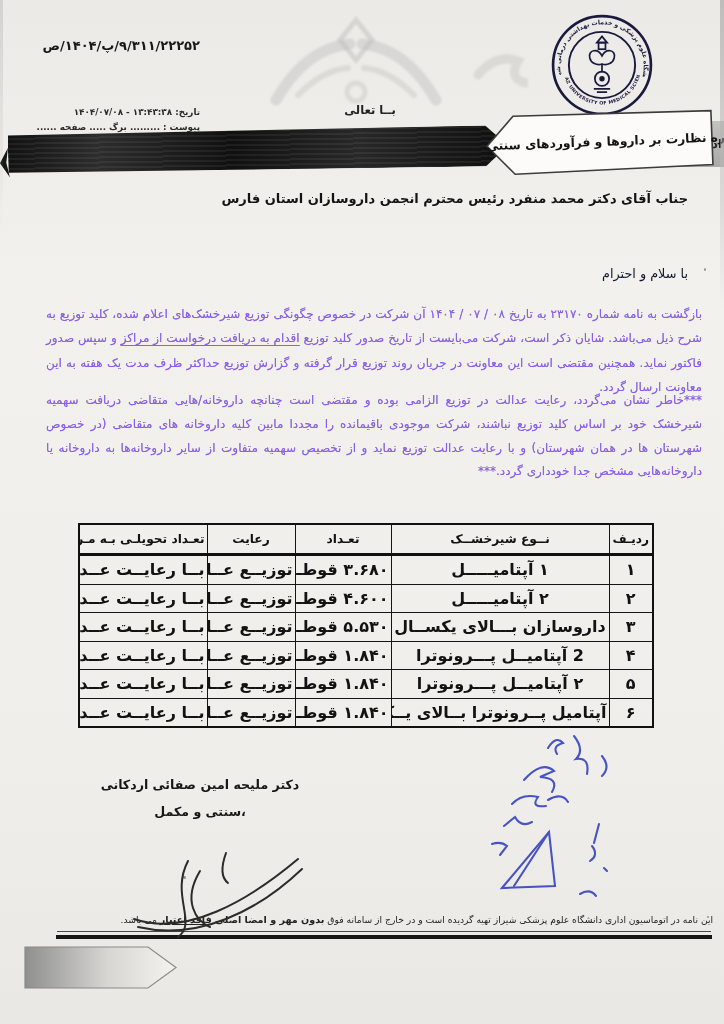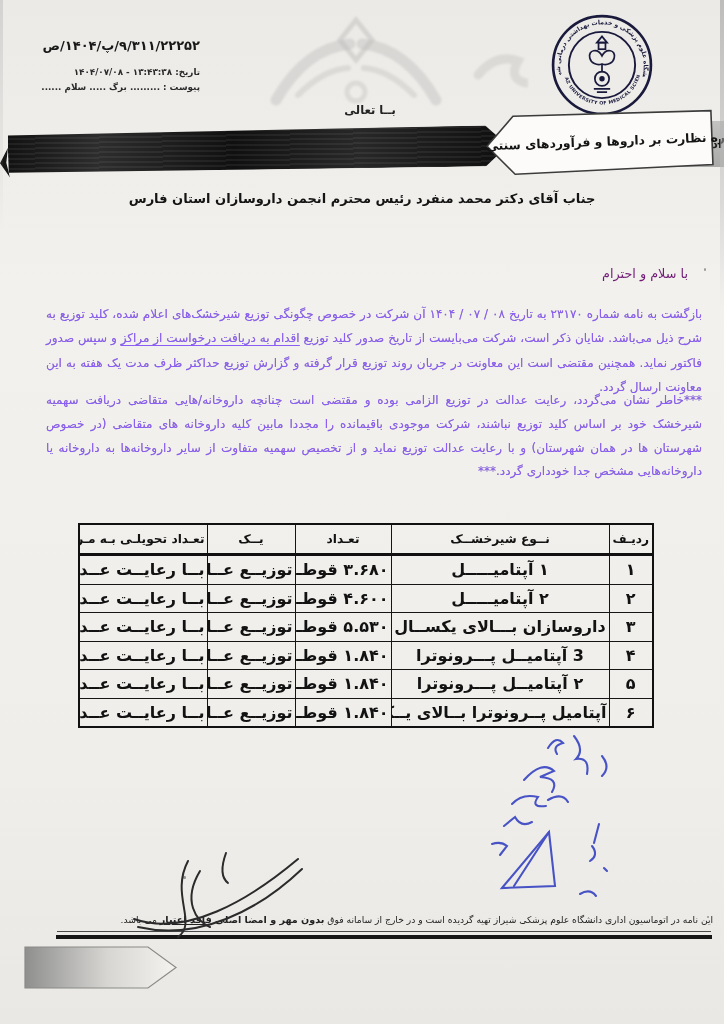--- a/index.html
+++ b/index.html
@@ -5,21 +5,21 @@
   html,body{margin:0;padding:0;}
   body{width:724px;height:1024px;overflow:hidden;position:relative;
        font-family:"DejaVu Sans",sans-serif;
        background:linear-gradient(180deg,#eceae7,#f2f1ee 28%,#efeeeb 75%,#e9e8e5);}
   .abs{position:absolute;}
   .rtl{direction:rtl;unicode-bidi:embed;}
   .num-ltr{direction:ltr;unicode-bidi:bidi-override;display:inline-block;}
   .page{width:724px;height:1024px;position:relative;color:#1f1e1d;}
   
   .ref-line{top:38px;left:24px;width:176px;text-align:right;font-size:13px;font-weight:bold;color:#181818;letter-spacing:.3px;}
-  .meta-line{left:24px;width:176px;text-align:right;font-size:8.8px;font-weight:bold;color:#2a2a2a;direction:rtl;}
+  .meta-line{left:24px;width:176px;text-align:right;font-size:8.8px;font-weight:bold;color:#2a2a2a;direction:rtl;margin-top:40px;}
   .date-line{top:67px;}
   .attach-line{top:82px;}
   .bismillah{top:103px;left:300px;width:140px;text-align:center;font-size:11.5px;font-weight:bold;color:#232323;z-index:3;}
   
   .ornament{top:0;left:228px;z-index:1;opacity:.55;filter:blur(1.1px);}
   
   .bar{top:129px;left:8px;width:500px;height:41px;z-index:4;transform:rotate(-.9deg);
        background:linear-gradient(90deg,#121212,#2d2d2d 18%,#101010 45%,#282828 70%,#0e0e0e);
        clip-path:polygon(0 6%,95.5% 0,100% 50%,95.5% 100%,0 97%);}
   .bar-streaks{position:absolute;inset:0;background:repeating-linear-gradient(180deg,rgba(255,255,255,.06) 0 2px,transparent 2px 5px);}
@@ -30,22 +30,22 @@
   .ribbon-label{position:absolute;left:32px;right:2px;top:0;bottom:0;display:flex;align-items:center;justify-content:center;
        font-size:12.3px;font-weight:bold;color:#141414;direction:rtl;white-space:nowrap;}
   .ghost-box{top:121px;left:666px;width:58px;height:46px;z-index:5;overflow:hidden;
        background:linear-gradient(180deg,#c3c3c2,#aaaaa9);direction:rtl;white-space:nowrap;
        font-size:12px;font-weight:bold;color:#232323;line-height:46px;text-align:right;padding-right:2px;box-sizing:border-box;}
   .scan-strip-r{top:0;right:0;width:4px;height:310px;z-index:7;opacity:.5;
        background:linear-gradient(180deg,#8f8f8f,#c4c4c4 65%,rgba(200,200,200,0));}
   .scan-strip-l{top:0;left:0;width:3px;height:230px;z-index:7;opacity:.3;
        background:linear-gradient(180deg,#9a9a9a,rgba(190,190,190,0));}
   
-  .addressee{top:186px;right:36px;left:36px;text-align:center;font-size:13px;font-weight:bold;line-height:25.5px;color:#141414;}
-  .salutation{top:266px;right:36px;font-size:12.8px;color:#701a75;}
+  .addressee{top:186px;right:36px;left:36px;text-align:right;font-size:13px;font-weight:bold;line-height:25.5px;color:#141414;}
+  .salutation{top:266px;right:36px;font-size:12.8px;color:#0f172a;}
   
   .para{position:absolute;left:34px;width:656px;margin:12px;font-size:12px;line-height:24.4px;
         text-align:justify;color:#8b5cf6;direction:rtl;text-shadow:0 0 .4px rgba(30,30,30,.35);}
   .para u{text-underline-offset:3px;}
   .p1{top:290px;}
   .p2{top:377px;line-height:23.8px;}
   
   table.dist{position:absolute;top:523px;left:78px;width:574px;border-collapse:collapse;direction:rtl;z-index:2;
         table-layout:fixed;font-weight:bold;color:#121212;}
   table.dist th,table.dist td{border:1.6px solid #151515;text-align:center;vertical-align:middle;
@@ -80,21 +80,21 @@
       <path d="M250,75 q18,-22 40,-14 q-10,18 8,22" stroke-width="9" opacity=".4"></path>
       <circle cx="128" cy="92" r="9" stroke-width="5" opacity=".4"></circle>
     </g>
   </svg>
 
   <div class="abs ref-line num-ltr">ص/۱۴۰۴/پ/۹/۳۱۱/۲۲۲۵۲</div>
   <div class="abs meta-line date-line">
     <span>تاریخ:</span>
     <span class="num-ltr">۱۴۰۴/۰۷/۰۸ - ۱۳:۴۳:۳۸</span>
   </div>
-  <div class="abs meta-line attach-line">پیوست : ......... برگ ..... سلام ......</div>
+  <div class="abs meta-line attach-line">پیوست : ......... برگ ..... صفحه ......</div>
 
   <svg class="abs" style="top:12px;left:549px;z-index:2;" width="106" height="106" viewBox="0 0 104 104">
     <circle cx="52" cy="52" r="48" fill="none" stroke="#1a1a3d" stroke-width="2.6"></circle>
     <circle cx="52" cy="52" r="32.5" fill="none" stroke="#1a1a3d" stroke-width="1.9"></circle>
     <path id="arcT" d="M12,62 A41,41 0 1 1 92,62" fill="none"></path>
     <path id="arcB" d="M15,63 A38.5,38.5 0 0 0 89,63" fill="none"></path>
     <text font-size="6.1" font-weight="bold" fill="#1a1a3d" font-family="DejaVu Sans,sans-serif">
       <textPath href="#arcT" startOffset="50%" text-anchor="middle">دانشگاه علوم پزشکی و خدمات بهداشتی درمانی شیراز</textPath>
     </text>
     <text font-size="4.6" font-weight="bold" letter-spacing=".3" fill="#1a1a3d" font-family="DejaVu Sans,sans-serif">
@@ -145,21 +145,21 @@
         <col style="width:218px">
         <col style="width:96px">
         <col style="width:88px">
         <col style="width:128px">
       </colgroup>
     <thead>
       <tr>
         <th>ردیـف</th>
         <th>نــوع شیرخشــک</th>
         <th>تعـداد</th>
-        <th>یــک</th>
+        <th>رعایت</th>
         <th>تعـداد تحویلـی بـه مـرکز</th>
       </tr>
     </thead>
     <tbody>
       <tr>
         <td>۱</td>
         <td>۱ آپتامیـــــل</td>
         <td>۳.۶۸۰ قوطــی</td>
         <td>توزیــع عــام</td>
         <td>بــا رعایــت عــدالت</td>
@@ -173,21 +173,21 @@
       </tr>
       <tr>
         <td>۳</td>
         <td>داروسازان بـــالای یکســال</td>
         <td>۵.۵۳۰ قوطــی</td>
         <td>توزیــع عــام</td>
         <td>بــا رعایــت عــدالت</td>
       </tr>
       <tr>
         <td>۴</td>
-        <td>3 آپتامیــل پـــرونوترا</td>
+        <td>2 آپتامیــل پـــرونوترا</td>
         <td>۱.۸۴۰ قوطــی</td>
         <td>توزیــع عــام</td>
         <td>بــا رعایــت عــدالت</td>
       </tr>
       <tr>
         <td>۵</td>
         <td>۲ آپتامیــل پـــرونوترا</td>
         <td>۱.۸۴۰ قوطــی</td>
         <td>توزیــع عــام</td>
         <td>بــا رعایــت عــدالت</td>
@@ -196,20 +196,22 @@
         <td>۶</td>
         <td>آپتامیل پــرونوترا بــالای یــک ســال</td>
         <td>۱.۸۴۰ قوطــی</td>
         <td>توزیــع عــام</td>
         <td>بــا رعایــت عــدالت</td>
       </tr>
     </tbody>
   </table>
 
   <div class="abs sig-block">
+    <div>دکتر ملیحه امین صفائی اردکانی</div>
+    <div>،سنتی و مکمل</div>
   </div>
 
   <svg class="abs sig-svg" width="182" height="102" viewBox="0 0 182 102">
     <g fill="none" stroke="#2b2b2b" stroke-width="2" stroke-linecap="round">
       <path d="M8,76 C60,94 122,58 172,16"></path>
       <path d="M12,84 C72,98 132,68 176,26"></path>
       <path d="M62,18 C44,52 72,80 52,94"></path>
       <path d="M74,28 C56,58 70,78 84,84"></path>
       <path d="M100,10 q-8,22 2,30"></path>
     </g>

